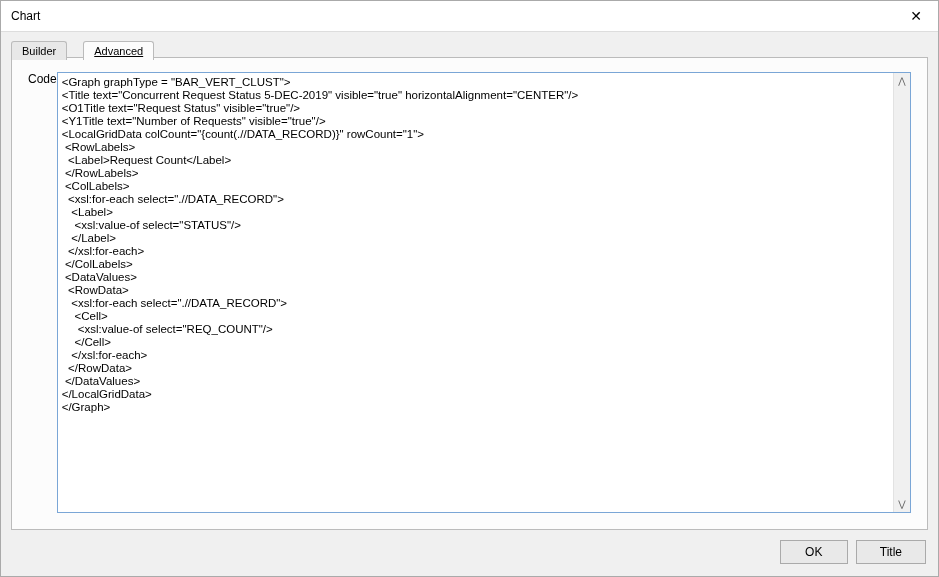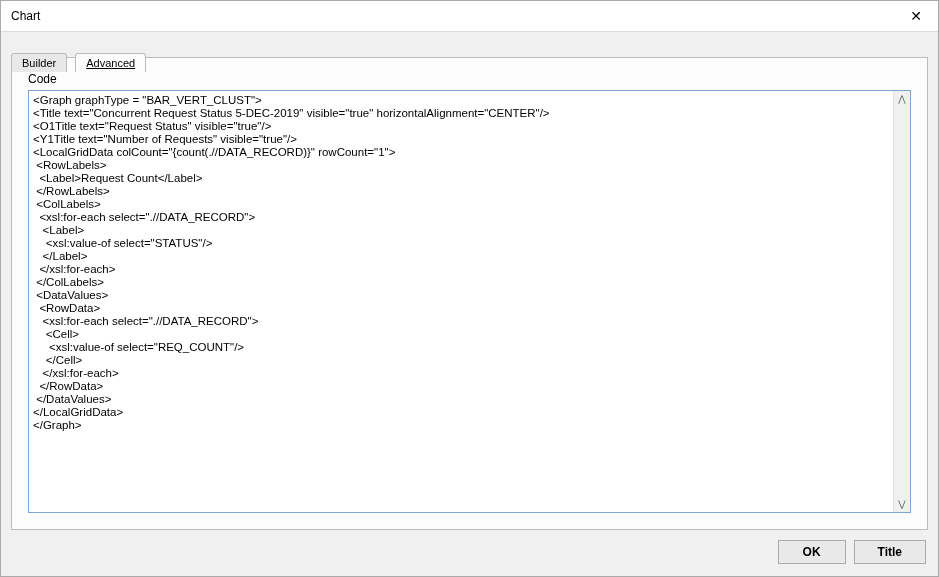--- a/index.html
+++ b/index.html
@@ -47,38 +47,38 @@
       position: relative;
       z-index: 2;
     }
     .tab {
       padding: 3px 10px;
       border: 1px solid #bbb;
       border-bottom: none;
       background: #e8e8e8;
       border-top-left-radius: 3px;
       border-top-right-radius: 3px;
-      margin-right: 8px;
+      margin-right: 16px;
       cursor: pointer;
       position: relative;
-      top: 15px;
+      top: 3px;
       font-size: 11px;
     }
     .tab.active {
       background: #fcfcfc;
       border-color: #bbb;
       text-decoration: underline;
     }
     .tab-panel {
       border: 1px solid #bbb;
       background: #fcfcfc;
       flex: 1;
       padding: 14px 16px 16px 16px;
       display: flex;
-      flex-direction: column;
+      flex-direction: row;
     }
     .field-label {
       font-size: 12px;
       margin-bottom: 4px;
     }
     .code-wrap {
       border: 1px solid #7aa6d6;
       background: #fff;
       flex: 1;
       display: flex;
@@ -118,21 +118,20 @@
       padding: 10px 12px 12px 12px;
       background: #f0f0f0;
     }
     .btn {
       min-width: 68px;
       padding: 4px 23px;
       border: 1px solid #aaa;
       background: #e9e9e9;
       cursor: pointer;
       font-size: 12px;
-      font-weight: bold;
     }
   </style>
 </head>
 <body>
 
 <div class="dialog">
   <div class="titlebar">
     <span>Chart</span>
     <button class="close-btn">
       <span>✕</span>

